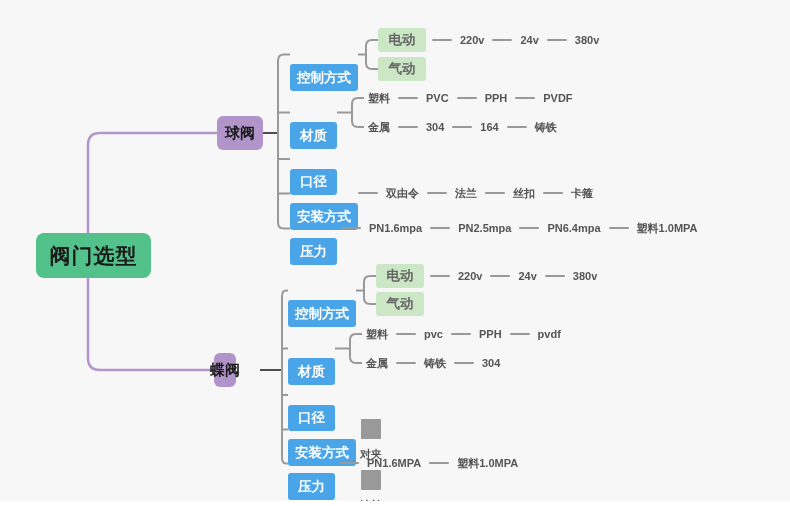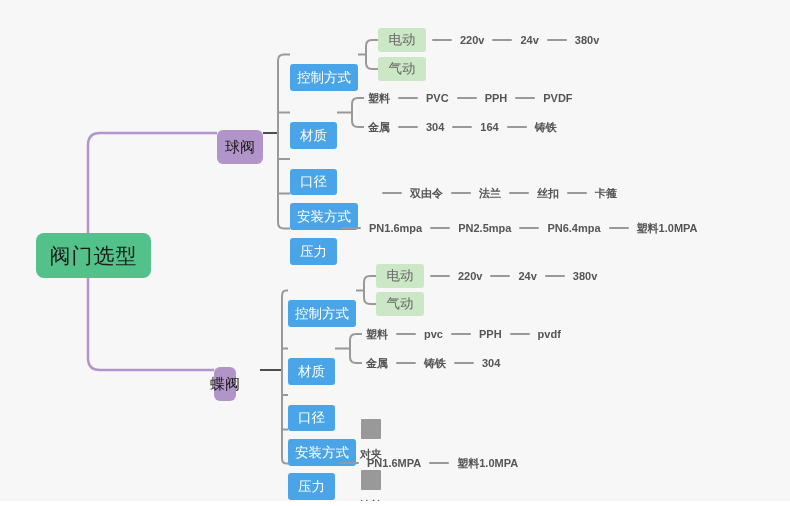--- a/index.html
+++ b/index.html
@@ -10,29 +10,29 @@
   }
   .stage{position:absolute;inset:0;width:790px;height:506px;}
   svg.wires{position:absolute;left:0;top:0;width:790px;height:506px;pointer-events:none;}
   svg.wires path{fill:none;}
   svg.wires .pl{stroke:var(--root-line,#b295cc);stroke-width:2.5px;}
   svg.wires .dl{stroke:var(--branch-line,#4d4d4d);stroke-width:2px;}
   svg.wires .gl{stroke:var(--line,#999);stroke-width:2px;}
 
   .node{
     position:absolute;display:flex;align-items:center;justify-content:center;
-    font-weight:400;box-sizing:border-box;white-space:nowrap;cursor:default;
+    font-weight:700;box-sizing:border-box;white-space:nowrap;cursor:default;
   }
   .root{
     background:var(--root-bg,#52c18a);color:var(--node-text-dark,#1a1a1a);
     border-radius:8px;font-size:21px;letter-spacing:1px;margin-left:6px;
   }
   .branch{
     background:var(--branch-bg,#b195ca);color:var(--node-text-dark,#1a1a1a);
-    border-radius:6px;font-size:15px;margin-top:14px;
+    border-radius:6px;font-size:15px;
   }
   .cat{
     background:var(--category-bg,#4aa5e8);color:var(--category-text,#fff);
     border-radius:3px;font-size:13.5px;margin-top:23px;
   }
   .leafbox{
     background:var(--leaf-box-bg,#cbe7c5);color:var(--leaf-box-text,#666);
     border-radius:3px;font-size:13.5px;
   }
   .chain{
@@ -120,21 +120,21 @@
   <div class="chain" style="left:368px;top:117px;">
     <span class="leaf">金属</span>
     <i class="dash"></i>
     <span class="leaf">304</span>
     <i class="dash"></i>
     <span class="leaf">164</span>
     <i class="dash"></i>
     <span class="leaf">铸铁</span>
   </div>
 
-  <div class="chain" style="left:382px;top:183px;">
+  <div class="chain" style="left:358px;top:183px;">
     <i class="dash"></i>
     <span class="leaf">双由令</span>
     <i class="dash"></i>
     <span class="leaf">法兰</span>
     <i class="dash"></i>
     <span class="leaf">丝扣</span>
     <i class="dash"></i>
     <span class="leaf">卡箍</span>
   </div>
 

